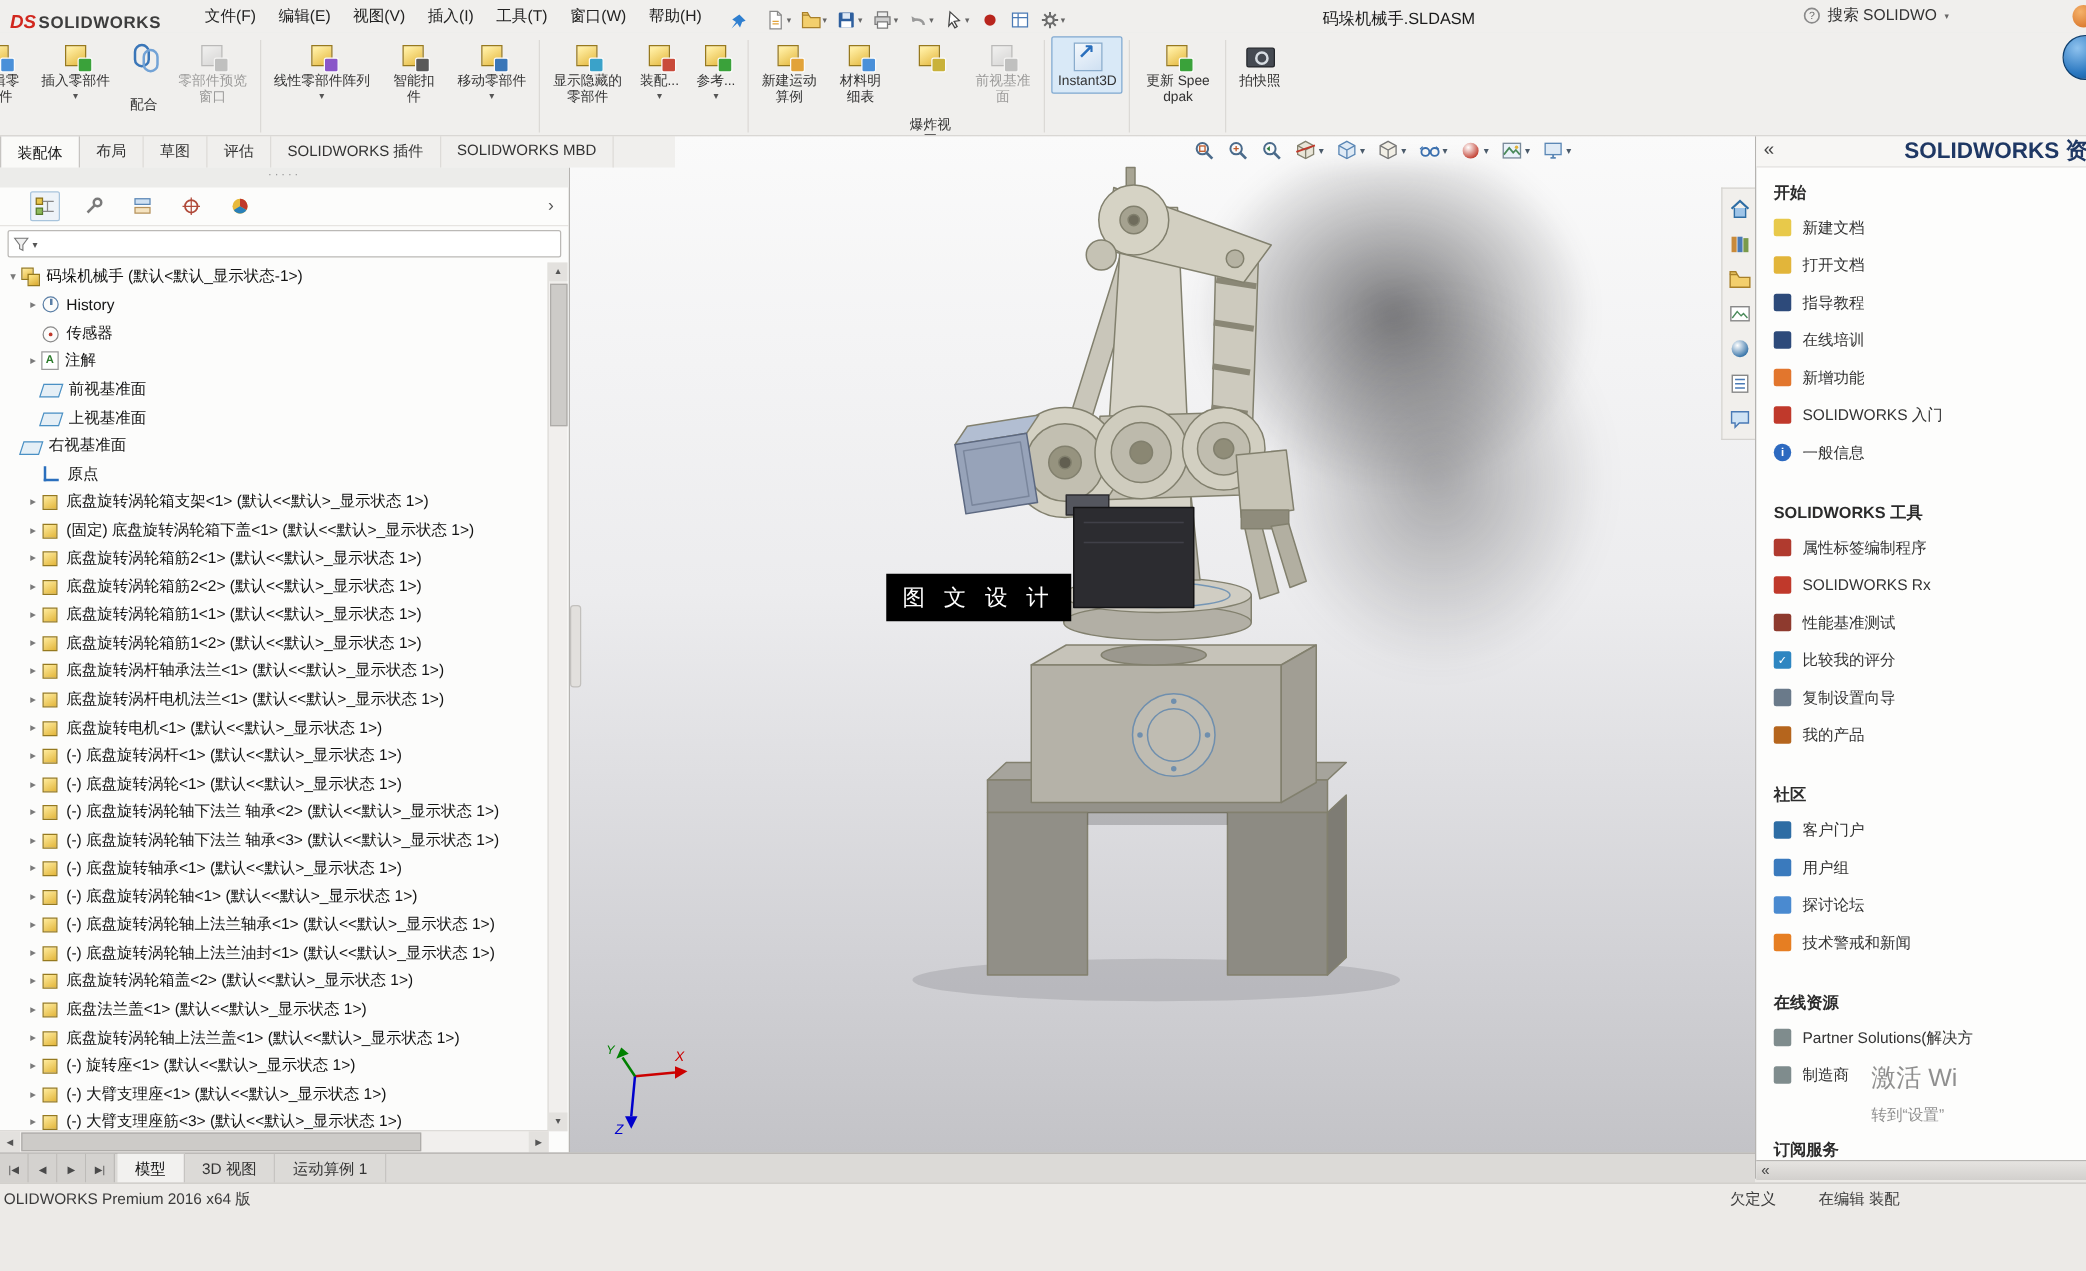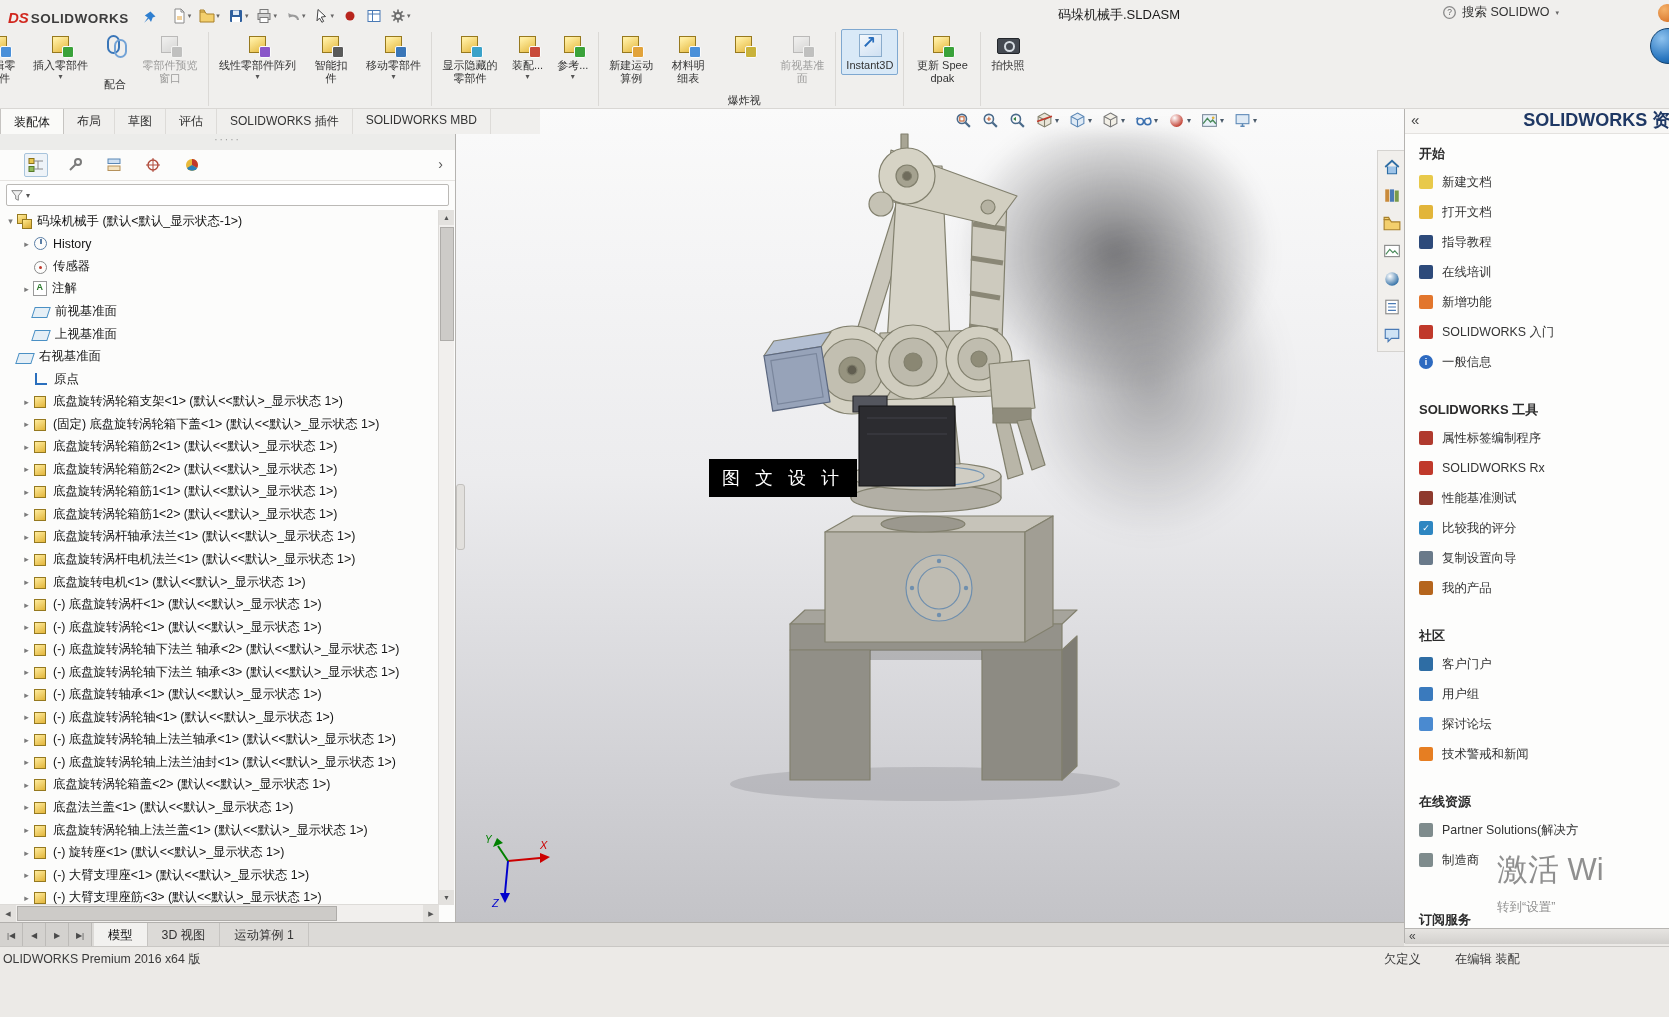--- a/index.html
+++ b/index.html
@@ -121,31 +121,40 @@
   #tp-body{position:absolute;left:0;top:26px;right:0;bottom:0;padding:4px 0 0 14px;overflow:hidden}
   .tp-header{font-weight:bold;font-size:13px;color:#2b2b2b;margin:24px 0 4px}
   #tp-body .tp-header:first-child{margin-top:8px}
   .tp-item{display:flex;align-items:center;height:30px;gap:9px;font-size:12.4px;color:#333;white-space:nowrap}
   .tp-ico{width:14px;height:14px;border-radius:2px;flex:none;color:#fff;font-size:9px;display:flex;align-items:center;justify-content:center;font-weight:bold}
   .tp-ico.round{border-radius:50%}
   .tp-subheader{position:absolute;left:14px;top:804px;font-weight:bold;font-size:13px;color:#2b2b2b}
   .tp-bottombar{position:absolute;left:0;top:821px;width:100%;height:15px;background:linear-gradient(#e6e4e1,#d2d0cd);border-top:1px solid #b8b6b3;display:flex;align-items:center}
   .tp-bottombar .tp-collapse{font-size:12px;padding:0 4px 2px}
   #watermark{position:absolute;left:1497px;top:849px;z-index:60;color:#7c7c7c;opacity:.85;white-space:nowrap}
-  #watermark .w1{font-size:31px}
+  #watermark .w1{font-size:20px}
   #watermark .w2{font-size:12.5px;margin-top:8px}
 </style>
 </head>
 <body>
 
 <div id="titlebar">
   <div id="logo">
     <span class="ds">DS</span>
     <span class="nm">SOLIDWORKS</span>
   </div>
+  <div id="menus">
+      <span class="menu-item">文件(F)</span>
+      <span class="menu-item">编辑(E)</span>
+      <span class="menu-item">视图(V)</span>
+      <span class="menu-item">插入(I)</span>
+      <span class="menu-item">工具(T)</span>
+      <span class="menu-item">窗口(W)</span>
+      <span class="menu-item">帮助(H)</span>
+    </div>
   <span id="pin">
       <svg viewBox="0 0 16 16" width="16" height="16">
         <path d="M9.5 1.5l5 5-2.8 1-1.7 4.5-2.2-3.4-4.6 4.1 3.6-5.1-3-2z" fill="#2f7fd0"></path>
       </svg>
     </span>
   <div id="quickbar">
       <span class="qbtn">
         <svg viewBox="0 0 16 16">
           <path d="M4 1h6l3 3v11H4z" fill="#fff" stroke="#8a8a8a"></path>
           <path d="M10 1v3h3" fill="none" stroke="#8a8a8a"></path>

